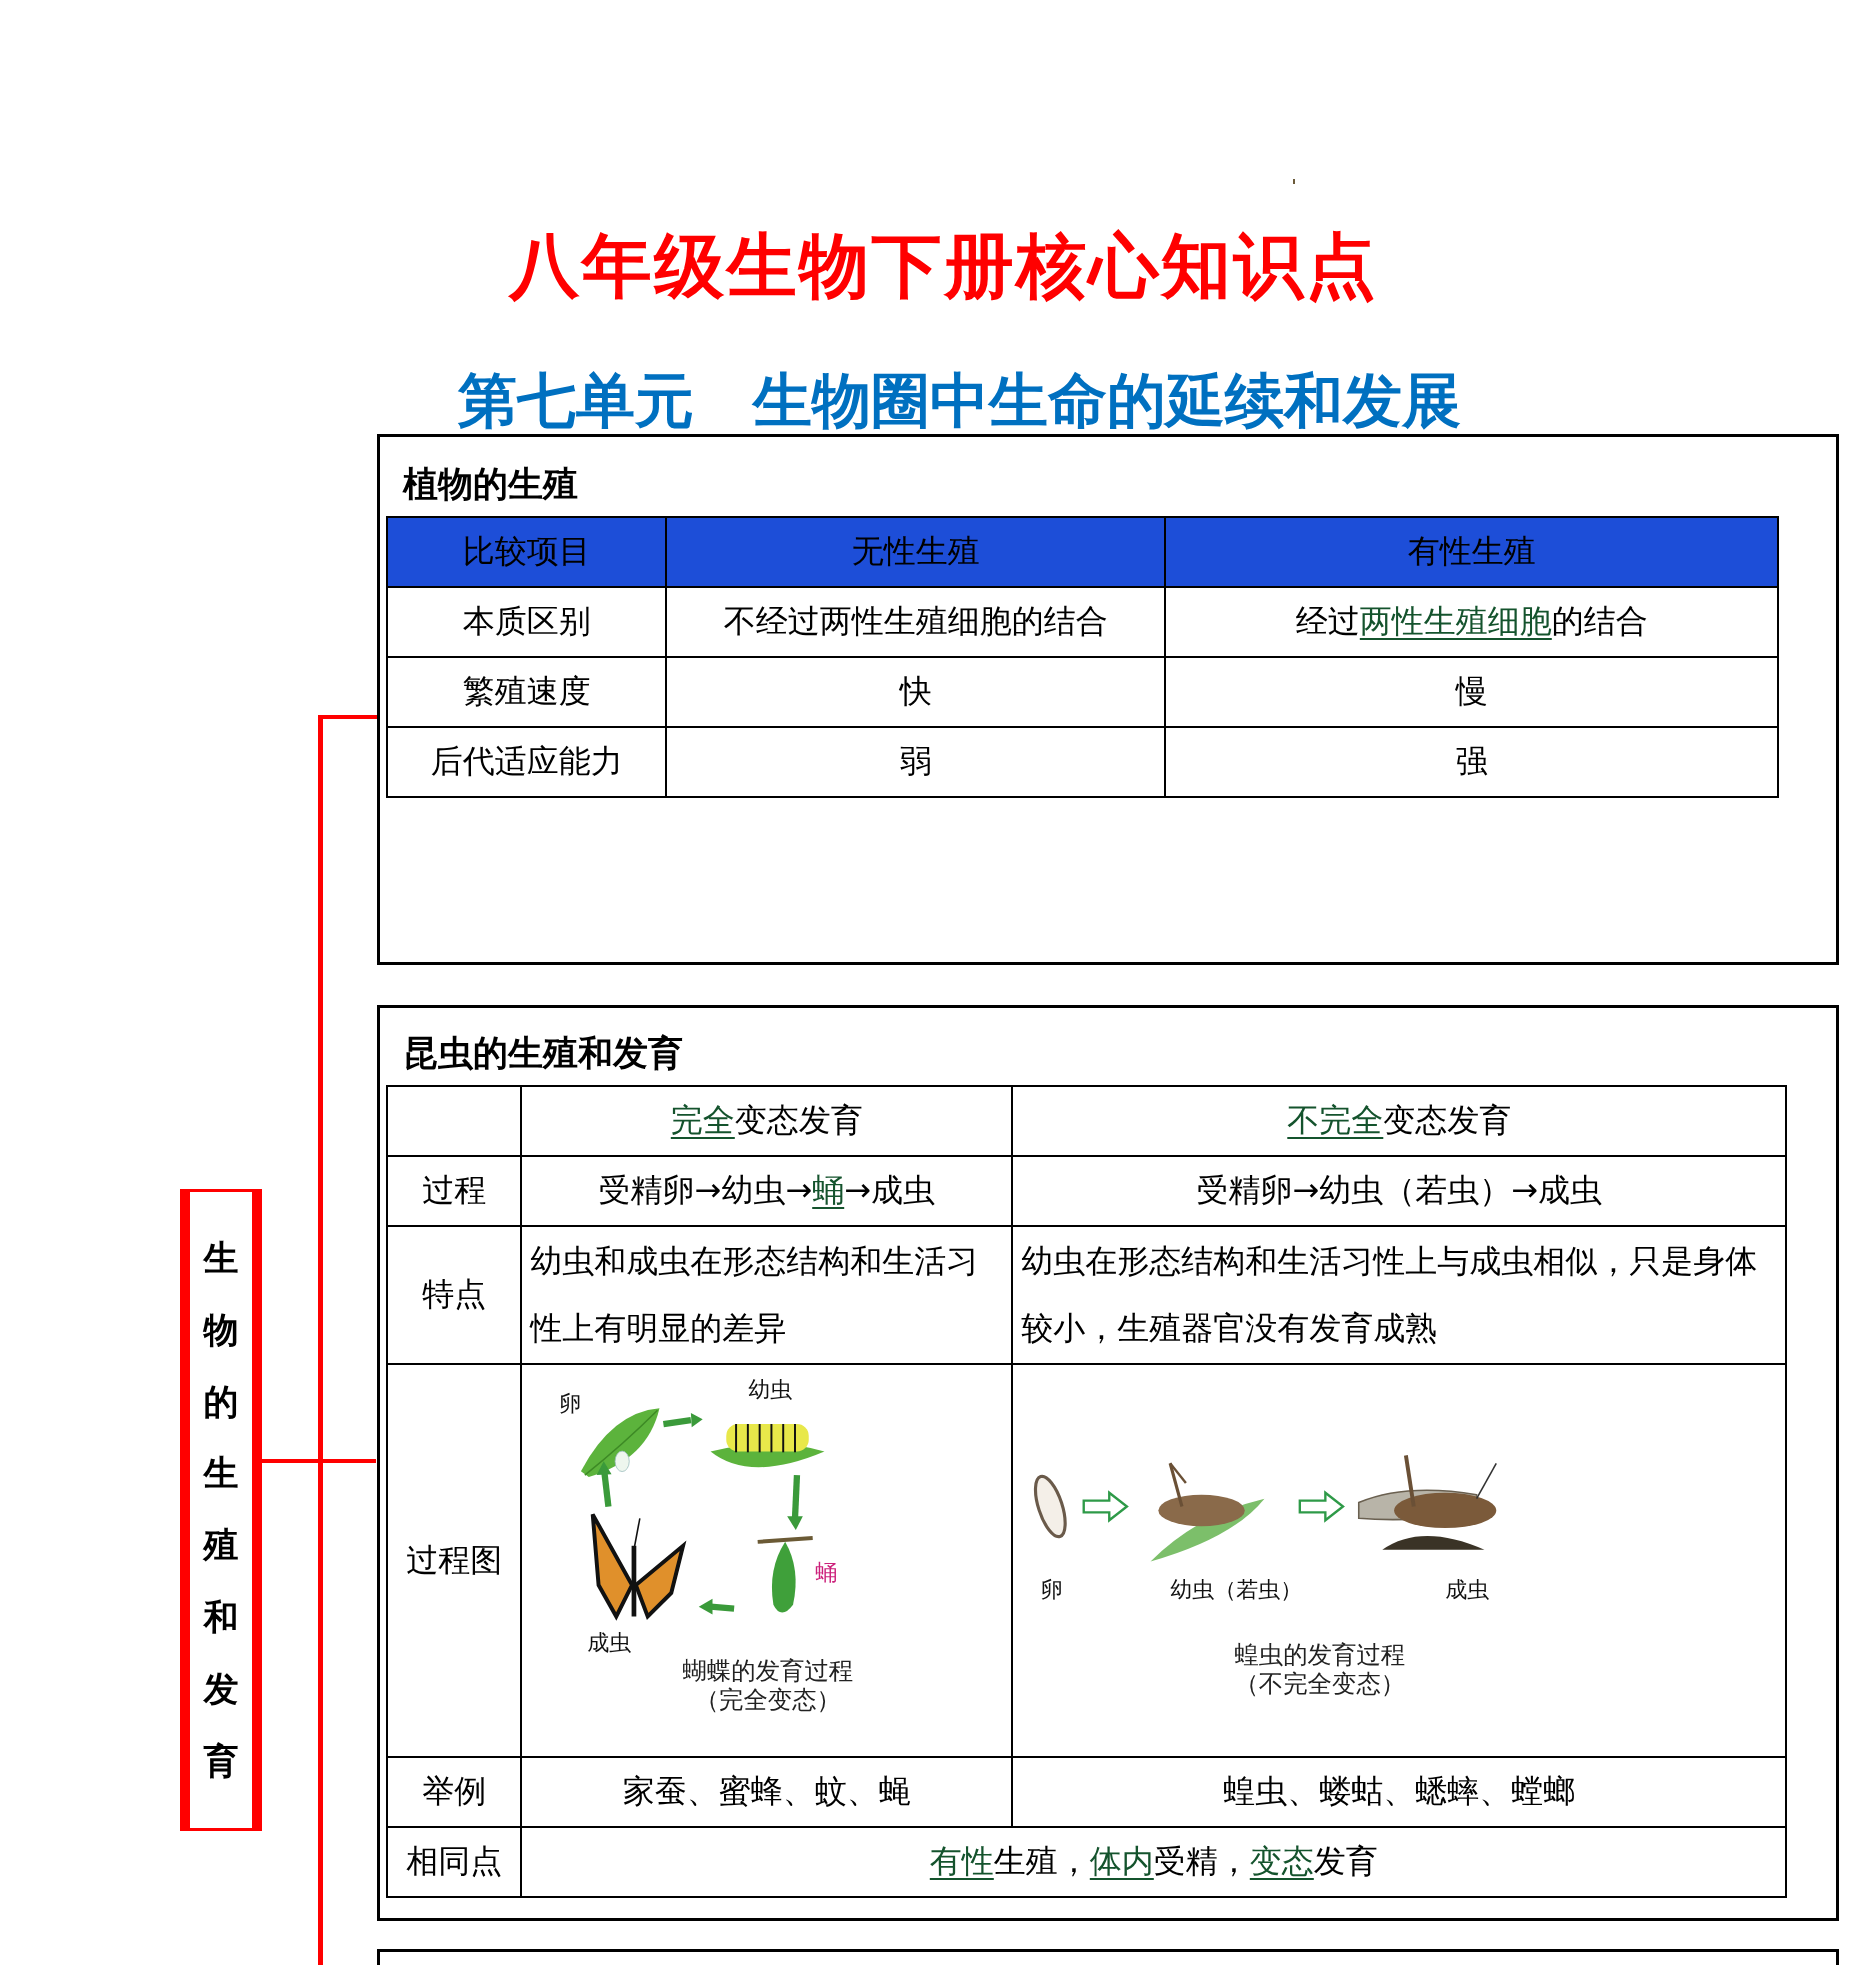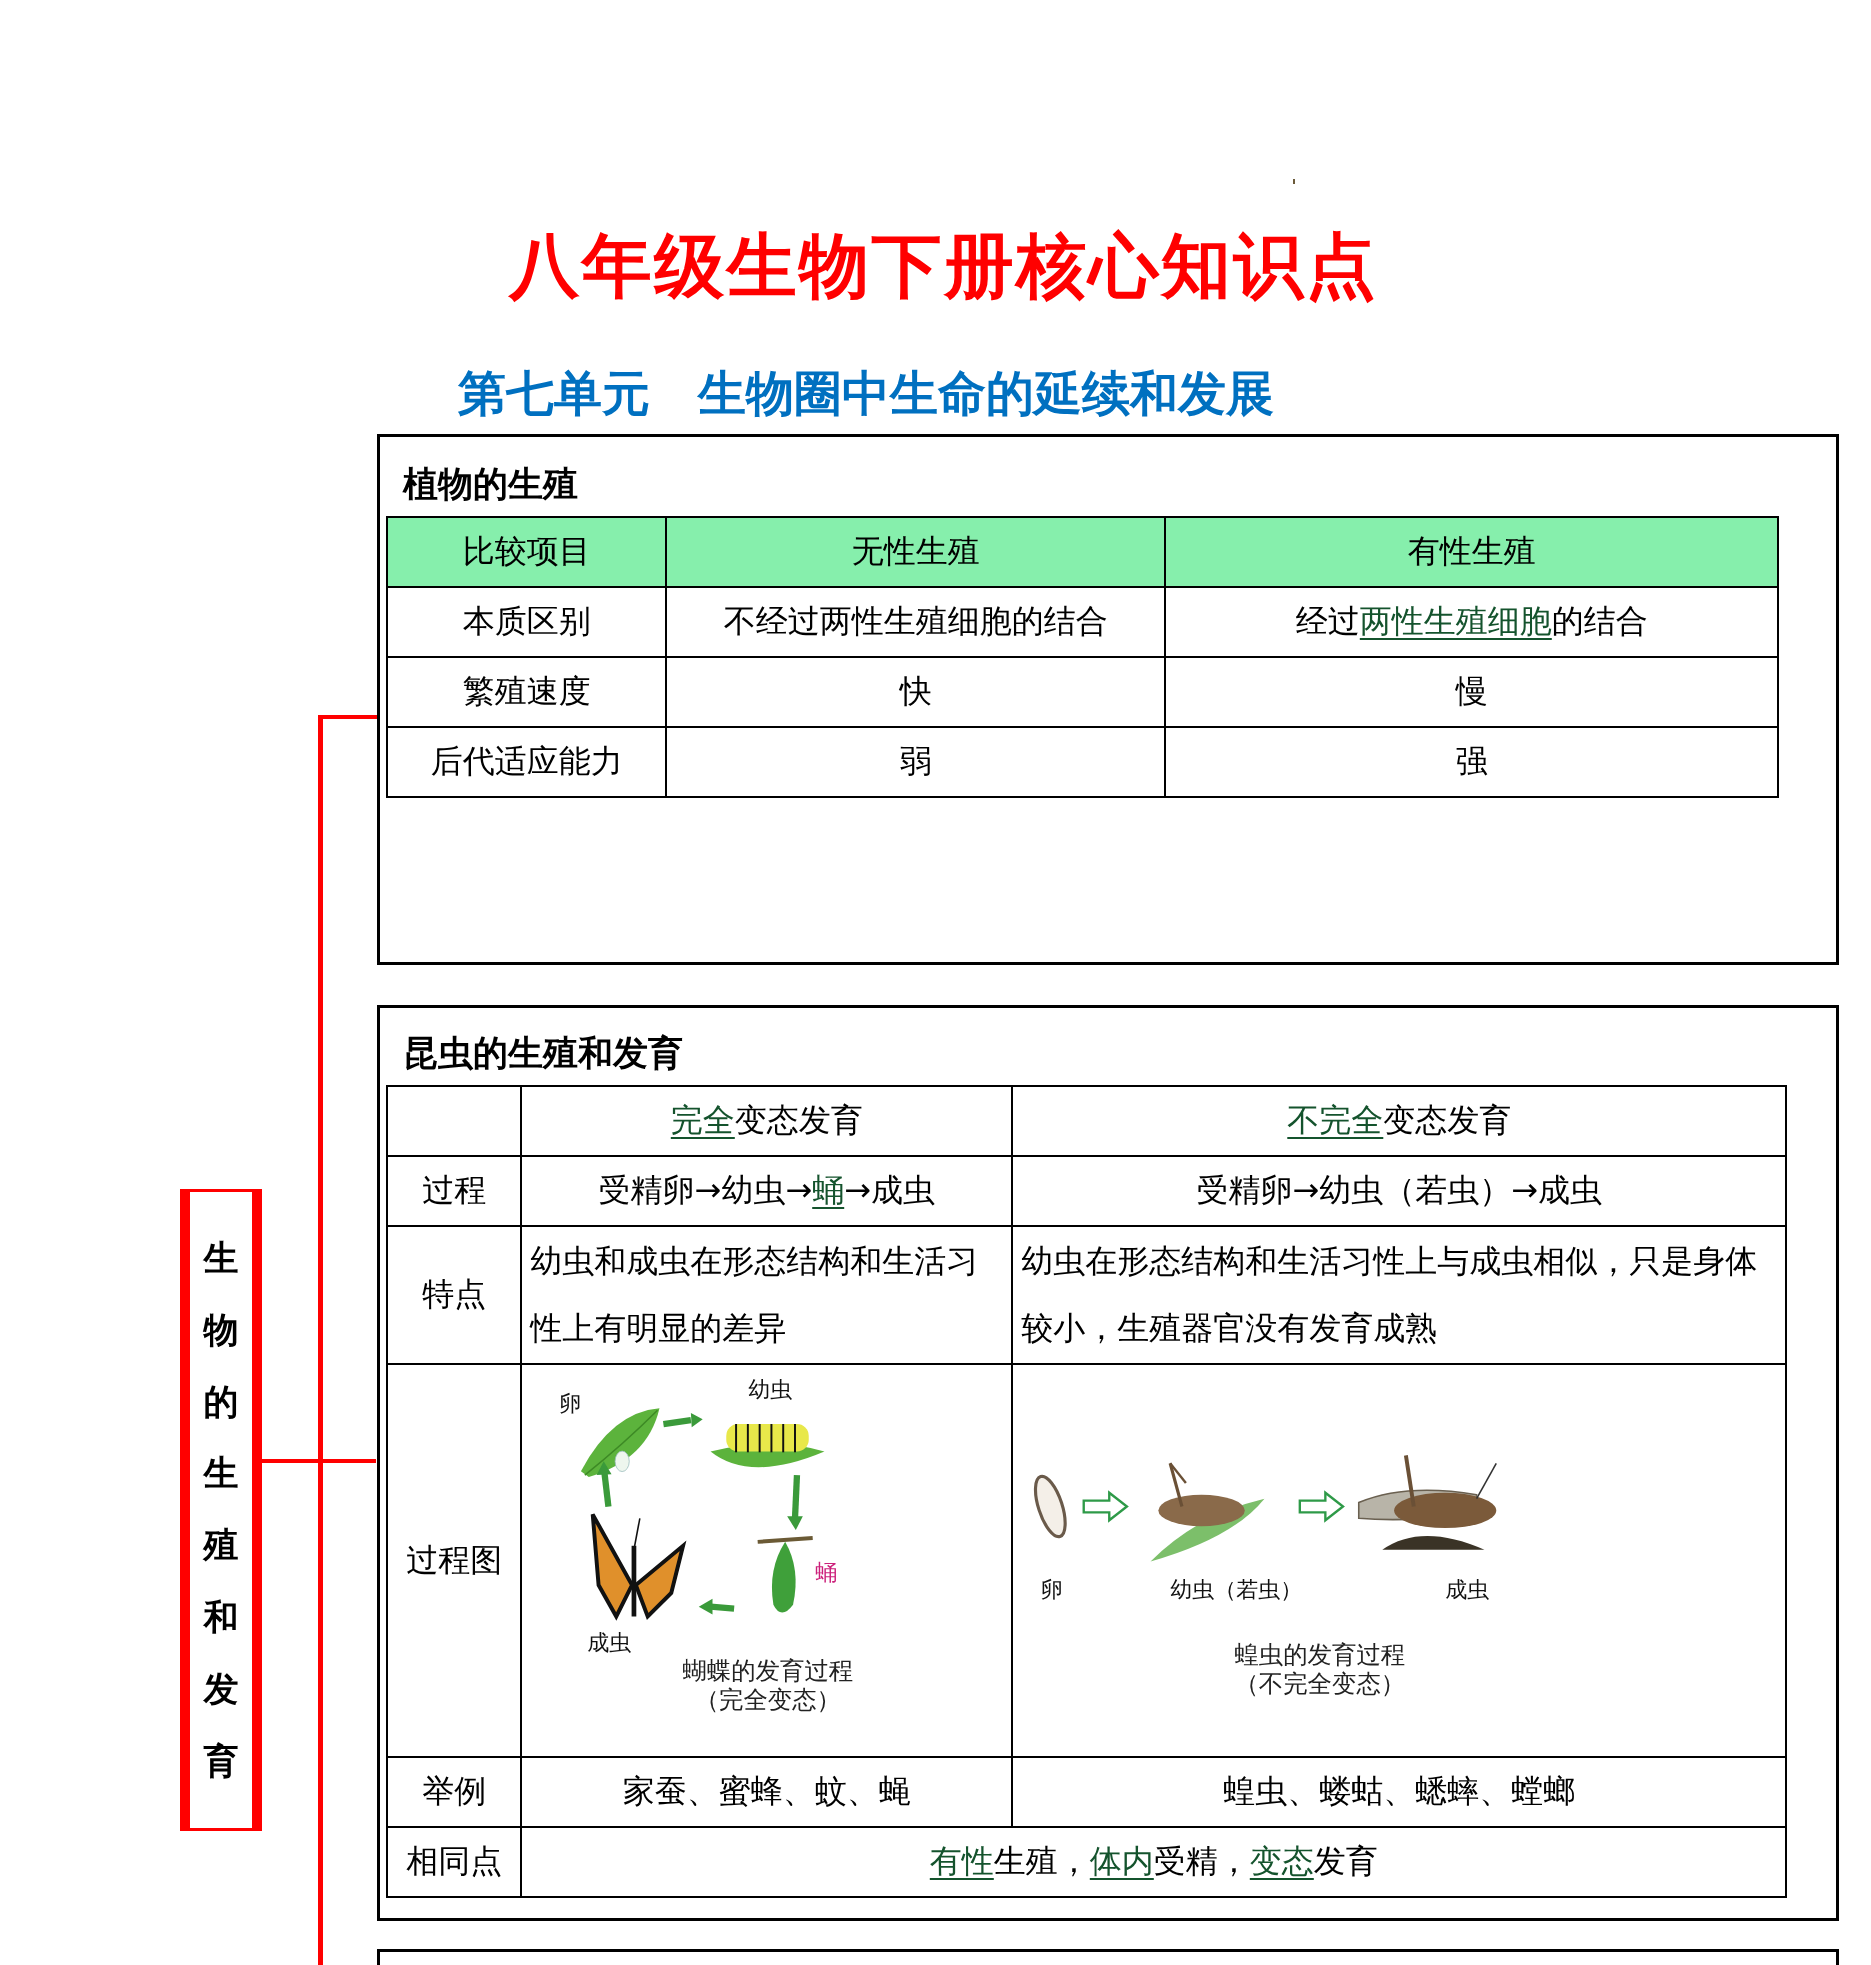--- a/index.html
+++ b/index.html
@@ -3,28 +3,28 @@
 <meta charset="utf-8">
 <style>
   html,body{margin:0;padding:0;background:#fff;}
   body{width:1872px;height:2647px;position:relative;overflow:hidden;
        font-family:"DejaVu Sans","Liberation Sans",sans-serif;color:#000;}
   .abs{position:absolute;}
   .dot{left:1293px;top:179px;width:2.4px;height:4.7px;background:#6b5a3a;}
   .main-title{left:0;width:1872px;top:220px;text-align:center;
        font-size:70px;font-weight:bold;color:#ff0000;letter-spacing:2.4px;
        padding-left:15.7px;box-sizing:border-box;}
-  .sub-title{left:458px;top:362px;font-size:48px;font-weight:bold;color:#0070c0;
+  .sub-title{left:458px;top:362px;font-size:59px;font-weight:bold;color:#0070c0;
        white-space:pre;}
   .box{border:3.5px solid #000;box-sizing:border-box;background:#fff;}
   .box-title{font-size:35px;font-weight:bold;}
   table{border-collapse:collapse;table-layout:fixed;}
   td,th{border:2.4px solid #000;text-align:center;vertical-align:middle;
         font-size:32px;font-weight:normal;padding:0 7.9px;box-sizing:border-box;}
-  .t1 th{background:#86efac;}
+  .t1 th{background:#1d4ed8;}
   .hl{color:#14532d;text-decoration:underline;text-decoration-thickness:2.4px;
       text-underline-offset:5.5px;}
   .left-cell{text-align:left;line-height:67px;}
   .side-box{left:180px;top:1189px;width:82px;height:642px;border:3.5px solid #ff0000;
        border-left-width:10.2px;border-right-width:10.2px;box-sizing:border-box;background:#fff;
        display:flex;flex-direction:column;align-items:center;justify-content:space-evenly;
        padding:11.8px 0;}
   .side-char{font-size:35px;font-weight:bold;line-height:1;}
   .red{background:#ff0000;}
   .figcap{font-family:"Liberation Serif","DejaVu Serif",serif;color:#222;font-size:24.4px;

